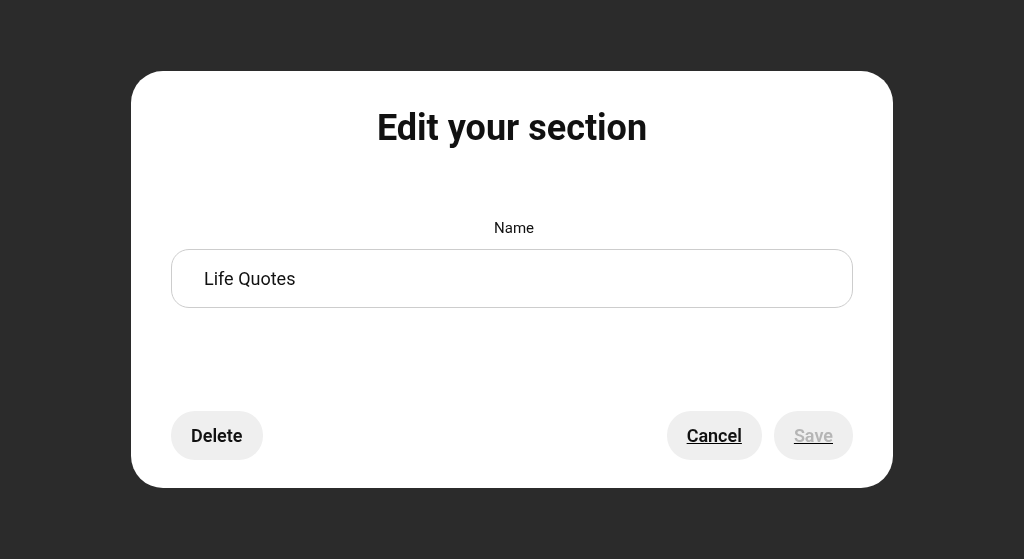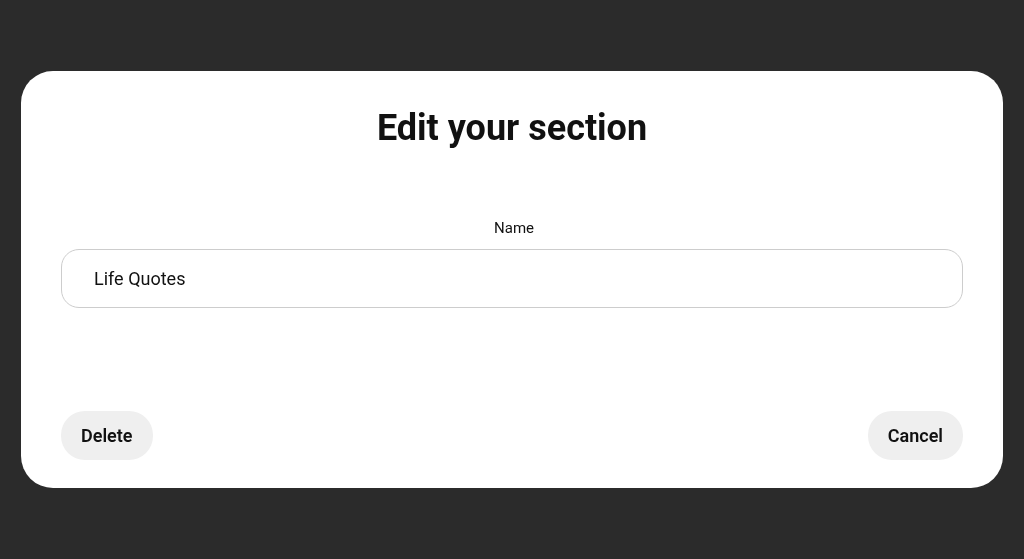--- a/index.html
+++ b/index.html
@@ -15,21 +15,21 @@
       font-family: -apple-system, BlinkMacSystemFont, "Segoe UI", Roboto, Helvetica, Arial, sans-serif;
       display: flex;
       align-items: center;
       justify-content: center;
       overflow: hidden;
     }
 
     .modal {
       background: #ffffff;
       border-radius: 32px;
-      width: 982px;
+      width: 762px;
       padding: 36px 40px 28px 40px;
       display: flex;
       flex-direction: column;
     }
 
     .modal-title {
       font-size: 36px;
       font-weight: 700;
       color: #111111;
       text-align: center;
@@ -58,20 +58,21 @@
 
     .button-row {
       display: flex;
       align-items: center;
       justify-content: space-between;
     }
 
     .button-group-right {
       display: flex;
       gap: 12px;
+      text-decoration: underline;
     }
 
     .btn {
       border: none;
       border-radius: 24px;
       padding: 14px 20px;
       font-size: 18px;
       font-weight: 600;
       cursor: pointer;
       font-family: inherit;
@@ -92,15 +93,16 @@
 <div class="modal">
   <h1 class="modal-title">Edit your section</h1>
 
   <label class="field-label">Name</label>
   <input type="text" class="text-input" value="Life Quotes" style="">
 
   <div class="button-row">
     <button class="btn">Delete</button>
     <div class="button-group-right">
       <button class="btn">Cancel</button>
+      <button class="btn btn-disabled">Save</button>
     </div>
   </div>
 </div>
 
 </body></html>

